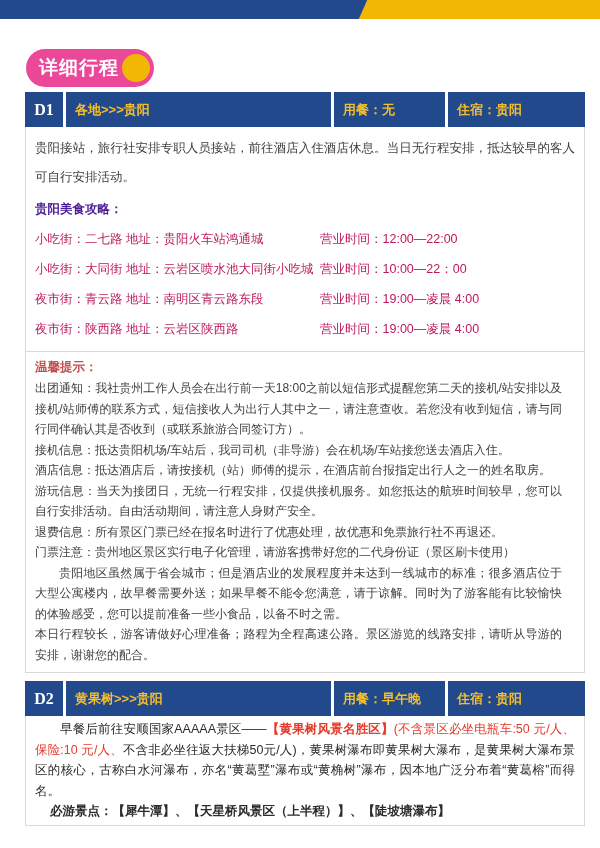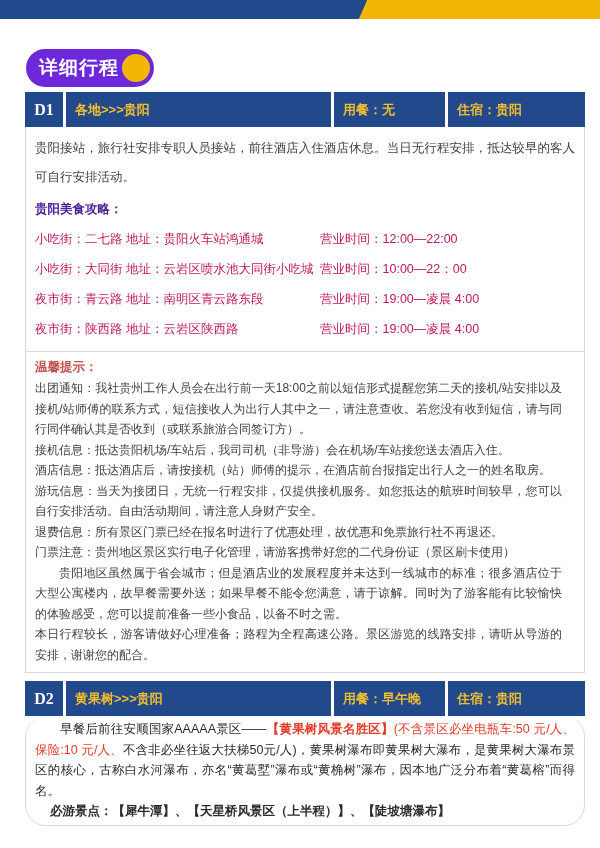--- a/index.html
+++ b/index.html
@@ -6,21 +6,21 @@
   body{
     width:600px;height:848px;background:#ffffff;
     font-family:"Liberation Sans","DejaVu Sans",sans-serif;
     color:#3f3f3f;overflow:hidden;
   }
   
   .topbar{position:relative;height:19px;background:#f2b705;}
   .topbar-blue{position:absolute;inset:0;background:#21498b;
     clip-path:polygon(0 0,61.2% 0,59.8% 100%,0 100%);}
   
-  .pill{margin:30px 0 0 26px;width:128px;height:38px;background:#6d28d9;
+  .pill{margin:30px 0 0 26px;width:128px;height:38px;background:#ec4899;
     border-radius:19px;display:flex;align-items:center;box-sizing:border-box;
     padding:0 6px 0 13px;}
   .pill-text{color:#ffffff;font-weight:bold;font-size:19px;letter-spacing:1px;white-space:nowrap;}
   .pill-dot{width:28px;height:28px;border-radius:50%;background:#f2b705;margin-left:3px;flex:none;}
   
   .itinerary{margin:5px 15px 0 25px;width:560px;box-sizing:border-box;}
   .day-header{display:grid;grid-template-columns:38px 268px 114px 1fr;
     background:#21498b;height:35px;align-items:center;}
   .day-header .cell{height:100%;display:flex;align-items:center;box-sizing:border-box;}
   .day-header .cell + .cell{border-left:3px solid #ffffff;}
@@ -34,21 +34,21 @@
   .food-title{color:#4c1d95;font-weight:bold;font-size:12.5px;margin:2px 0 0;line-height:30px;}
   .food-line{display:flex;font-size:12.5px;color:#be185d;height:30px;align-items:center;}
   .food-place{width:285px;flex:none;}
   
   .tips-box{padding:5px 22px 7px 9px;font-size:12px;}
   .tips-title{color:#c0504d;font-weight:bold;font-size:12.5px;margin:0;line-height:21px;}
   .tip{margin:0;line-height:20.5px;text-align:justify;}
   .tip.indent{text-indent:2em;}
   
   .d2-hdr{margin-top:8px;}
-  .d2-box{padding:3px 9px 3px 9px;border-radius:21px;}
+  .d2-box{padding:3px 9px 3px 9px;}
   .d2-para{margin:0;font-size:12.5px;line-height:20.5px;color:#2b2b2b;
     text-indent:2em;text-align:justify;}
   .red{color:#e33a2a;}
   .red-bold{color:#e33a2a;font-weight:bold;}
   .must-see{margin:0;padding-left:15px;font-weight:bold;font-size:12.5px;
     line-height:21px;color:#2b2b2b;}
 </style>
 </head>
 <body>
 

